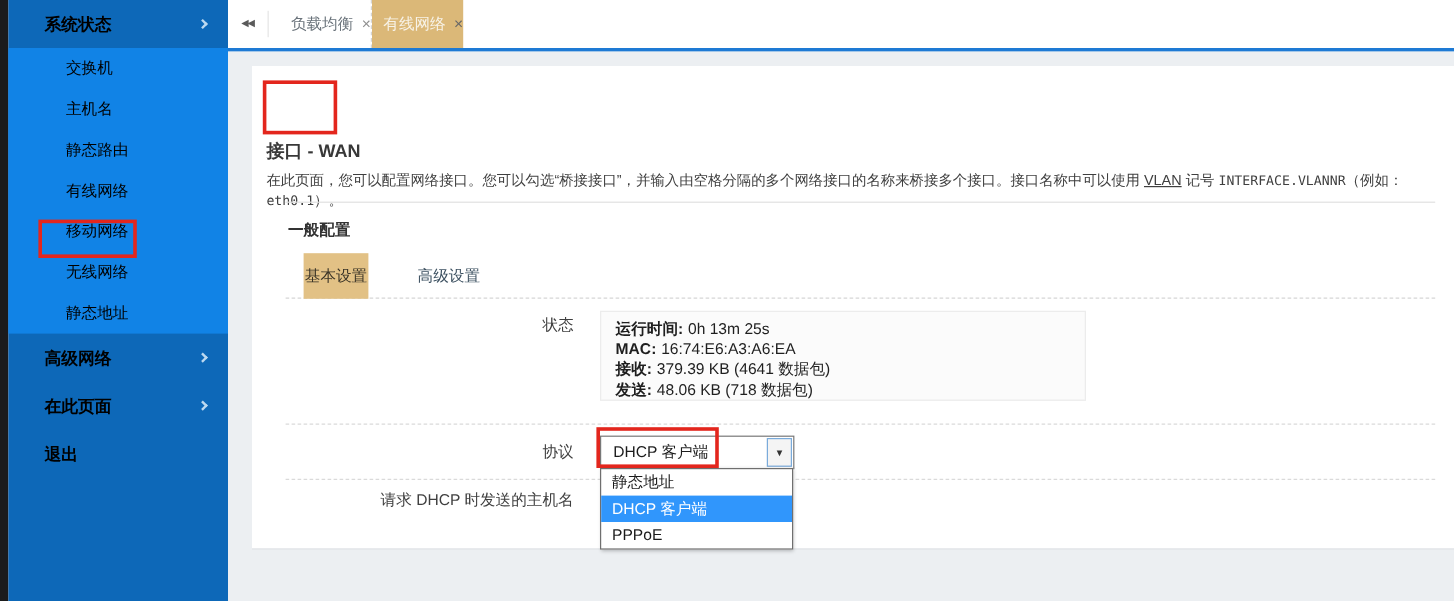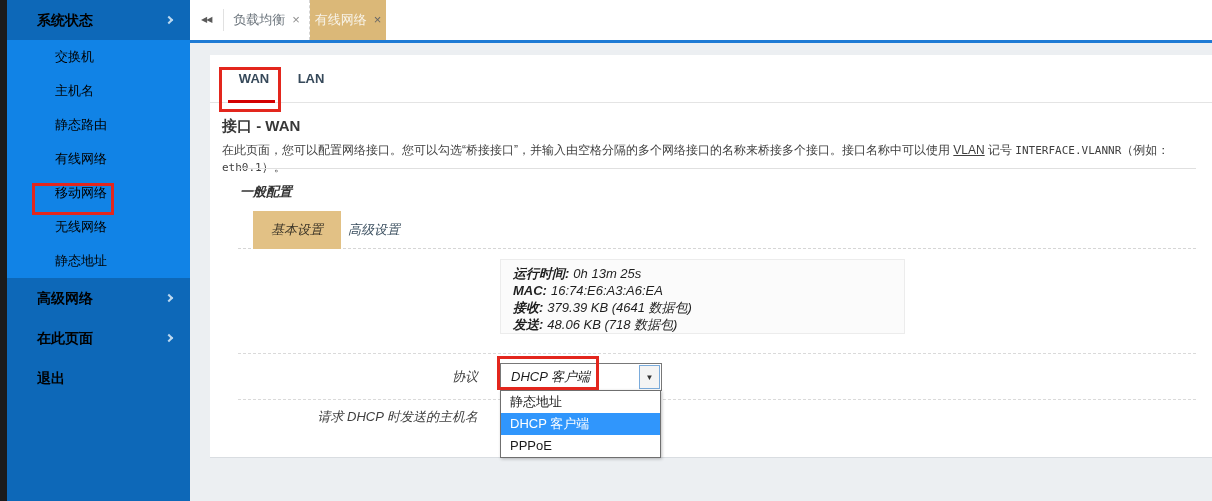--- a/index.html
+++ b/index.html
@@ -14,21 +14,21 @@
   .side-item { position:relative; height:40px; line-height:40px; padding-left:30px; font-size:14px; font-weight:bold; cursor:pointer; }
   .chev { position:absolute; right:18px; top:17px; width:6px; height:6px; border-right:2px solid #bcd9f0; border-bottom:2px solid #bcd9f0; transform:rotate(-45deg); }
   .chev.down { transform:rotate(45deg); top:15px; }
   .submenu { background:#1183e6; }
   .sub-item { height:34px; line-height:34px; padding-left:48px; font-size:13px; cursor:pointer; }
 
   
   .topbar { position:absolute; left:190px; top:0; width:1022px; height:43px; background:#fff; border-bottom:3px solid #1e7ad4; }
   .collapse-btn { position:absolute; left:11px; top:0; height:40px; line-height:40px; font-size:8px; color:#5a5a5a; letter-spacing:-1px; cursor:pointer; }
   .tb-sep { position:absolute; left:33px; top:9px; width:1px; height:22px; background:#e1e1e1; }
-  .tb-tab { position:absolute; top:0; height:40px; line-height:40px; font-size:13px; text-align:center; cursor:pointer; }
+  .tb-tab { position:absolute; top:0; height:40px; line-height:40px; font-size:13px; text-align:right; cursor:pointer; }
   .tb-tab .close { margin-left:7px; font-size:13px; color:#8f8f8f; cursor:pointer; }
   .tb-tab1 { left:34px; width:86px; color:#69727a; background:#fff; border-right:1px dashed #d4d4d4; }
   .tb-tab2 { left:120px; width:76px; color:#f7f2e7; background:#dbb878; }
   .tb-tab2 .close { color:#666; }
 
   
   .main-bg { position:absolute; left:190px; top:43px; width:1022px; height:458px; background:#eceff2; }
   .panel { position:absolute; left:210px; top:55px; width:1002px; height:403px; background:#fff; border-bottom:1px solid #d9dde1; }
 
   
@@ -37,25 +37,25 @@
   .iface-tab.wan { left:16px; width:56px; }
   .iface-tab.lan { left:78px; width:46px; }
   .wan-underline { position:absolute; left:18px; top:45px; width:47px; height:3px; background:#d40000; }
 
   .page-title { position:absolute; left:12px; top:62px; font-size:15px; font-weight:bold; color:#383838; }
   .page-desc { position:absolute; left:12px; top:87px; width:985px; font-size:12px; color:#3f3f3f; line-height:16px; }
   .page-desc .code { font-family:"DejaVu Sans Mono", monospace; font-size:11px; }
   .page-desc .vlan-link { text-decoration:underline; cursor:pointer; color:#3f3f3f; }
 
   
-  .section { position:absolute; left:28px; top:113px; width:958px; height:287px; border-top:1px solid #e0e0e0;font-style:italic; }
+  .section { position:absolute; left:28px; top:113px; width:958px; height:287px; border-top:1px solid #e0e0e0; }
   .section-title { position:absolute; left:2px; top:14px; font-size:13px; font-weight:bold; color:#333; }
   .sec-tabs { position:absolute; left:0; top:42px; width:958px; height:38px; border-bottom:1px dashed #d6d6d6; }
   .sec-tab { position:absolute; top:0; height:38px; line-height:38px; text-align:center; font-size:13px; cursor:pointer; }
-  .sec-tab.basic { left:15px; width:88px; background:#e2c185; color:#3a3427; }
+  .sec-tab.basic { left:15px; width:54px; background:#e2c185; color:#3a3427; }
   .sec-tab.adv { left:100px; width:72px; color:#3c5060; }
 
   .row { position:absolute; left:0; width:958px; }
   .row-status { top:80px; height:105px; border-bottom:1px dashed #dadada; }
   .row-proto  { top:185px; height:46px; border-bottom:1px dashed #dadada; }
   .row-host   { top:231px; height:34px; }
   .field-label { position:absolute; left:0; top:0; width:252px; text-align:right; padding-right:12px; font-size:13px; color:#3f3f3f; }
   .row-status .field-label { top:13px; }
   .row-proto .field-label { line-height:46px; }
   .row-host .field-label { line-height:34px; }
@@ -119,39 +119,35 @@
     <span>负载均衡</span><span class="close">×</span>
   </div>
   <div class="tb-tab tb-tab2">
     <span>有线网络</span><span class="close">×</span>
   </div>
 </div>
 
 <div class="main-bg"></div>
 
 <div class="panel">
-  <div class="iface-tabs">
-    <div class="iface-tab wan">WAN</div>
-    <div class="iface-tab lan">LAN</div>
-    <div class="wan-underline"></div>
-  </div>
 
   <h1 class="page-title">接口 - WAN</h1>
 
   <p class="page-desc"><span>在此页面，您可以配置网络接口。您可以勾选“桥接接口”，并输入由空格分隔的多个网络接口的名称来桥接多个接口。接口名称中可以使用 </span><span class="vlan-link">VLAN</span><span> 记号 </span><span class="code">INTERFACE.VLANNR</span><span>（例如：</span><span class="code">eth0.1</span><span>）。</span></p>
 
   <div class="section">
     <div class="section-title">一般配置</div>
 
     <div class="sec-tabs">
       <div class="sec-tab basic">基本设置</div>
       <div class="sec-tab adv">高级设置</div>
     </div>
 
     <div class="row row-status">
+      <div class="field-label">状态</div>
       <div class="status-box">
         <div class="status-line"><b>运行时间:</b><span>0h 13m 25s</span></div>
         <div class="status-line"><b>MAC:</b><span>16:74:E6:A3:A6:EA</span></div>
         <div class="status-line"><b>接收:</b><span>379.39 KB (4641 数据包)</span></div>
         <div class="status-line"><b>发送:</b><span>48.06 KB (718 数据包)</span></div>
       </div>
     </div>
 
     <div class="row row-proto">
       <div class="field-label">协议</div>

